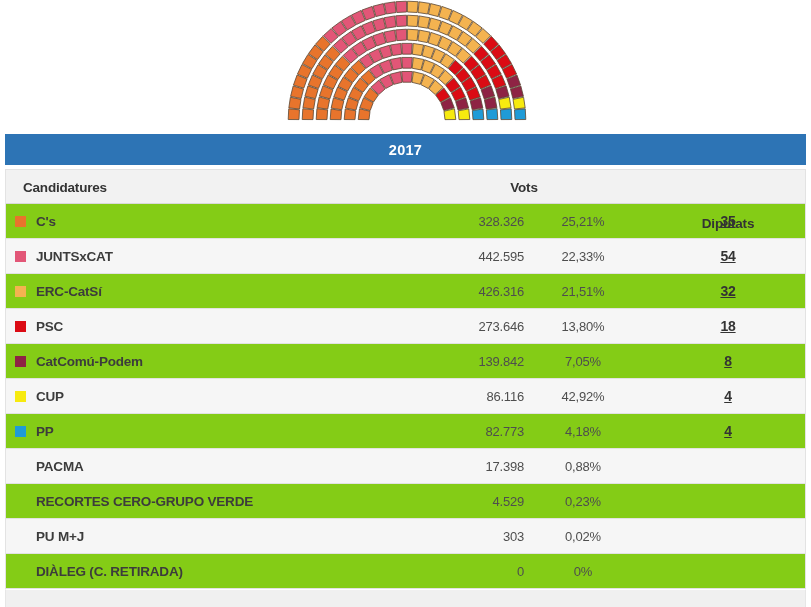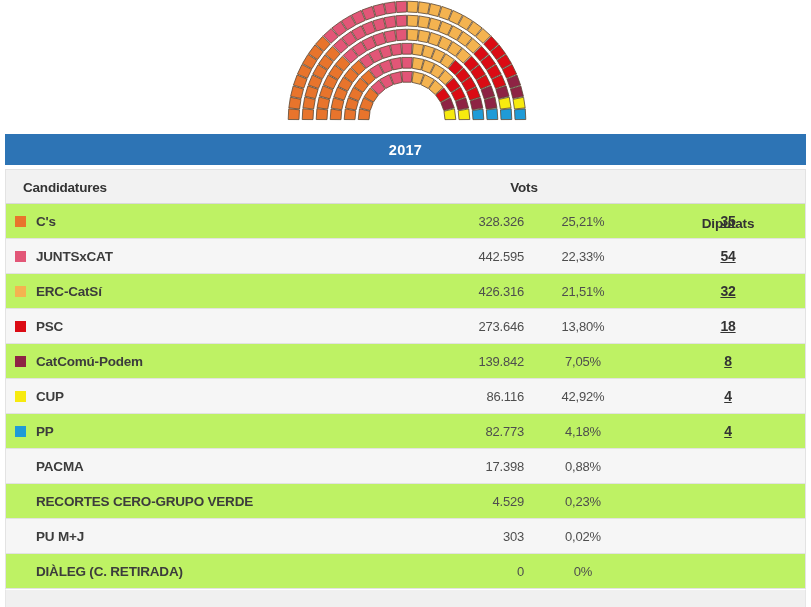--- a/index.html
+++ b/index.html
@@ -28,21 +28,21 @@
     border-bottom:1px solid #D9D9D9;
     font-weight:bold;font-size:13.5px;color:#333333;letter-spacing:-0.2px;
   }
   .ch-name{position:absolute;left:17px;top:50%;transform:translateY(-50%);}
   .ch-vots{position:absolute;left:518px;top:50%;transform:translate(-50%,-50%);}
   .ch-dip{position:absolute;left:722px;top:50%;transform:translate(-50%,-50%);margin-top:36px;}
 
   .row{
     display:grid;grid-template-columns:1fr 199px 127px 154px;
     height:35px;box-sizing:border-box;align-items:center;
-    border-bottom:1px solid #E2E2E2;background:#bef264;
+    border-bottom:1px solid #E2E2E2;background:#84cc16;
     font-size:13px;color:#4E4E4E;letter-spacing:-0.2px;
   }
   .row:nth-child(even){background:#F6F6F6;}
   .name-cell{display:flex;align-items:center;padding-left:9px;}
   .swatch{width:11px;height:11px;flex:0 0 11px;margin-right:10px;}
   .pname{font-weight:bold;font-size:13.5px;color:#3C3C3C;}
   .votes{text-align:right;}
   .pct{text-align:center;padding-right:9px;}
   .seats{text-align:center;font-weight:bold;font-size:14px;color:#333333;text-decoration:underline;}
 

